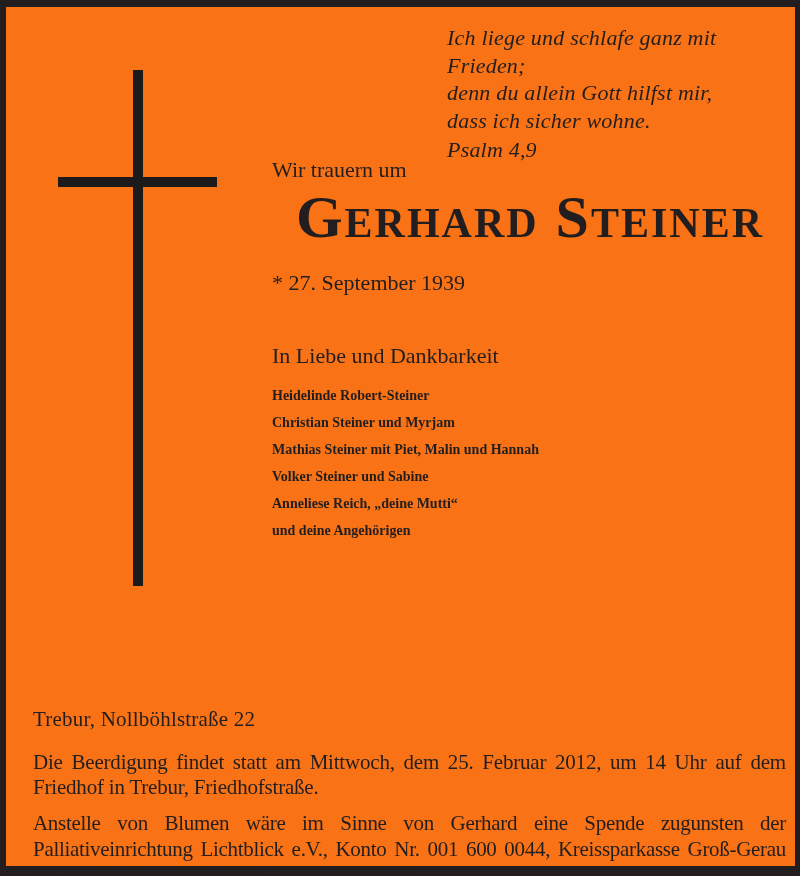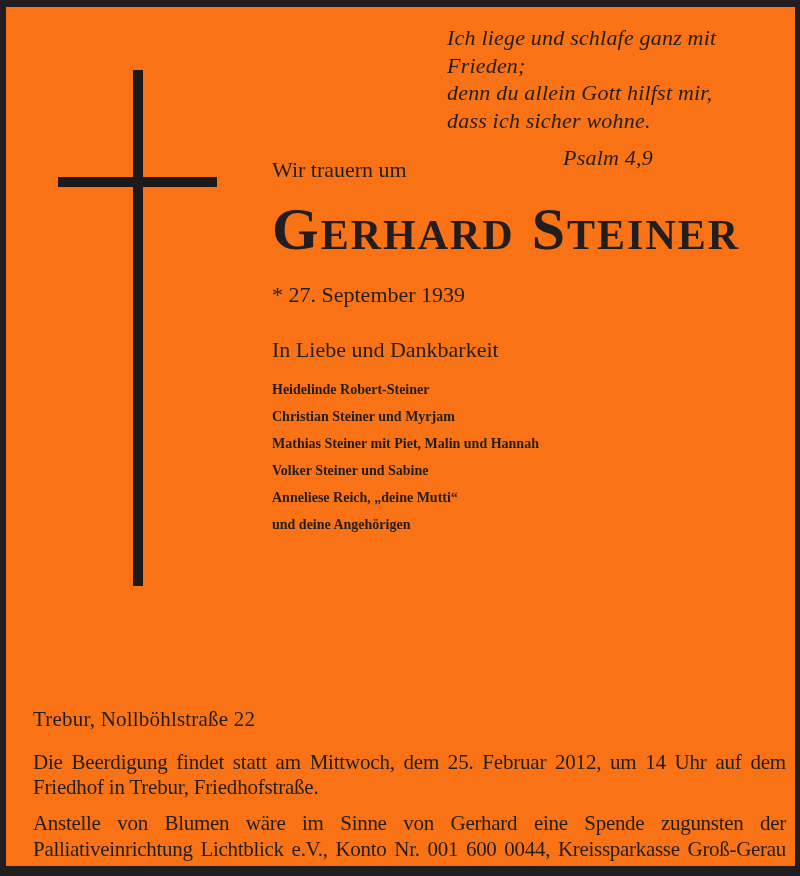--- a/index.html
+++ b/index.html
@@ -27,43 +27,44 @@
 
   
   .psalm {
     position: absolute;
     left: 447px; top: 24px; width: 322px;
     font-style: italic;
     font-size: 22px;
     line-height: 27.5px;
     letter-spacing: 0.2px;
   }
-  .psalm-attribution { text-align: center; margin-top: 10px; }
+  .psalm-attribution { text-align: left; margin-top: 2px; }
 
   
   .main { position: absolute; left: 272px; top: 157px; width: 492px; }
   .intro { font-size: 22px; line-height: 25px; }
   .deceased-name {
-    margin-top: 16px;
+    margin-top: 4px;
     font-size: 60px;
     line-height: 62px;
     font-weight: bold;
     font-variant: small-caps;
     letter-spacing: 2px;
     white-space: nowrap;
+    text-align: right;
   }
   .dates {
     margin-top: 22px;
     display: flex;
     width: 465px;
     font-size: 22px;
     line-height: 25px;
   }
   .death-date { margin-left: auto; }
-  .closing { margin-top: 30px; font-size: 22px; line-height: 25px; }
+  .closing { margin-top: 48px; font-size: 22px; line-height: 25px; }
   .mourners { margin-top: 14px; font-size: 14px; font-weight: bold; }
   .mourner-line { line-height: 27px; white-space: nowrap; }
 
   
   .footer { position: absolute; left: 33px; top: 659px; width: 753px; }
   .address { font-size: 21px; line-height: 24px; letter-spacing: 0.2px; margin-top: 48px; }
   .funeral-info {
     margin-top: 19px;
     font-size: 21px;
     line-height: 24.5px;

